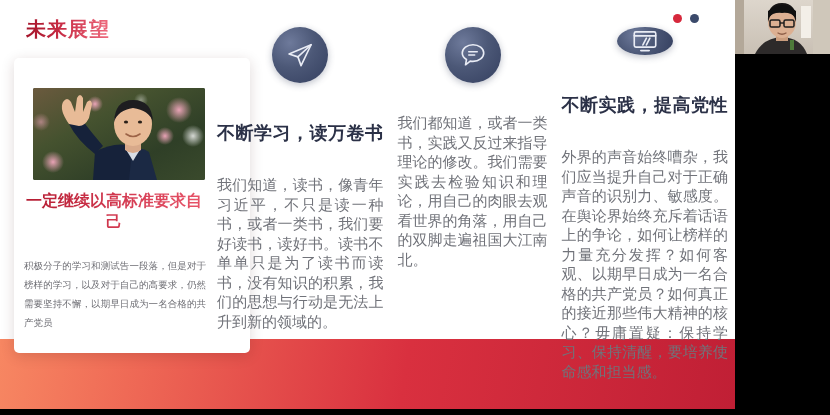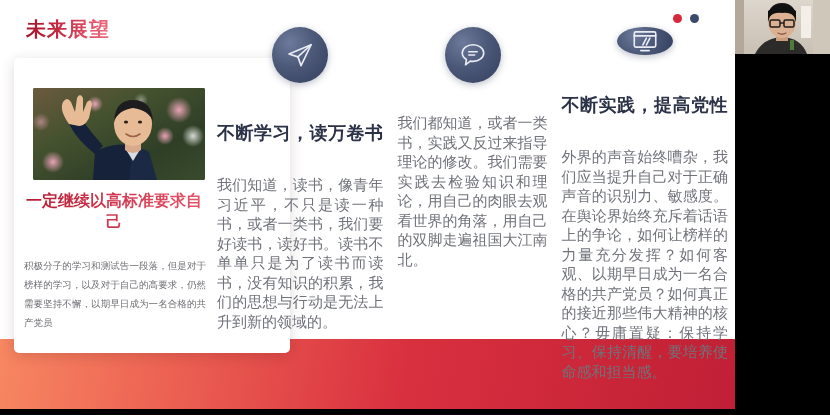--- a/index.html
+++ b/index.html
@@ -46,21 +46,20 @@
   .left-card {
     position: absolute;
     left: 14px;
     top: 58px;
     width: 236px;
     height: 295px;
     background: #ffffff;
     border-radius: 5px;
     box-shadow: 0 3px 14px rgba(60, 20, 20, 0.16);
     z-index: 3;
-    padding-left: 40px;
   }
 
   
   .slide-title {
     position: absolute;
     left: 26px;
     top: 16px;
     font-size: 20px;
     font-weight: bold;
     letter-spacing: 1px;

